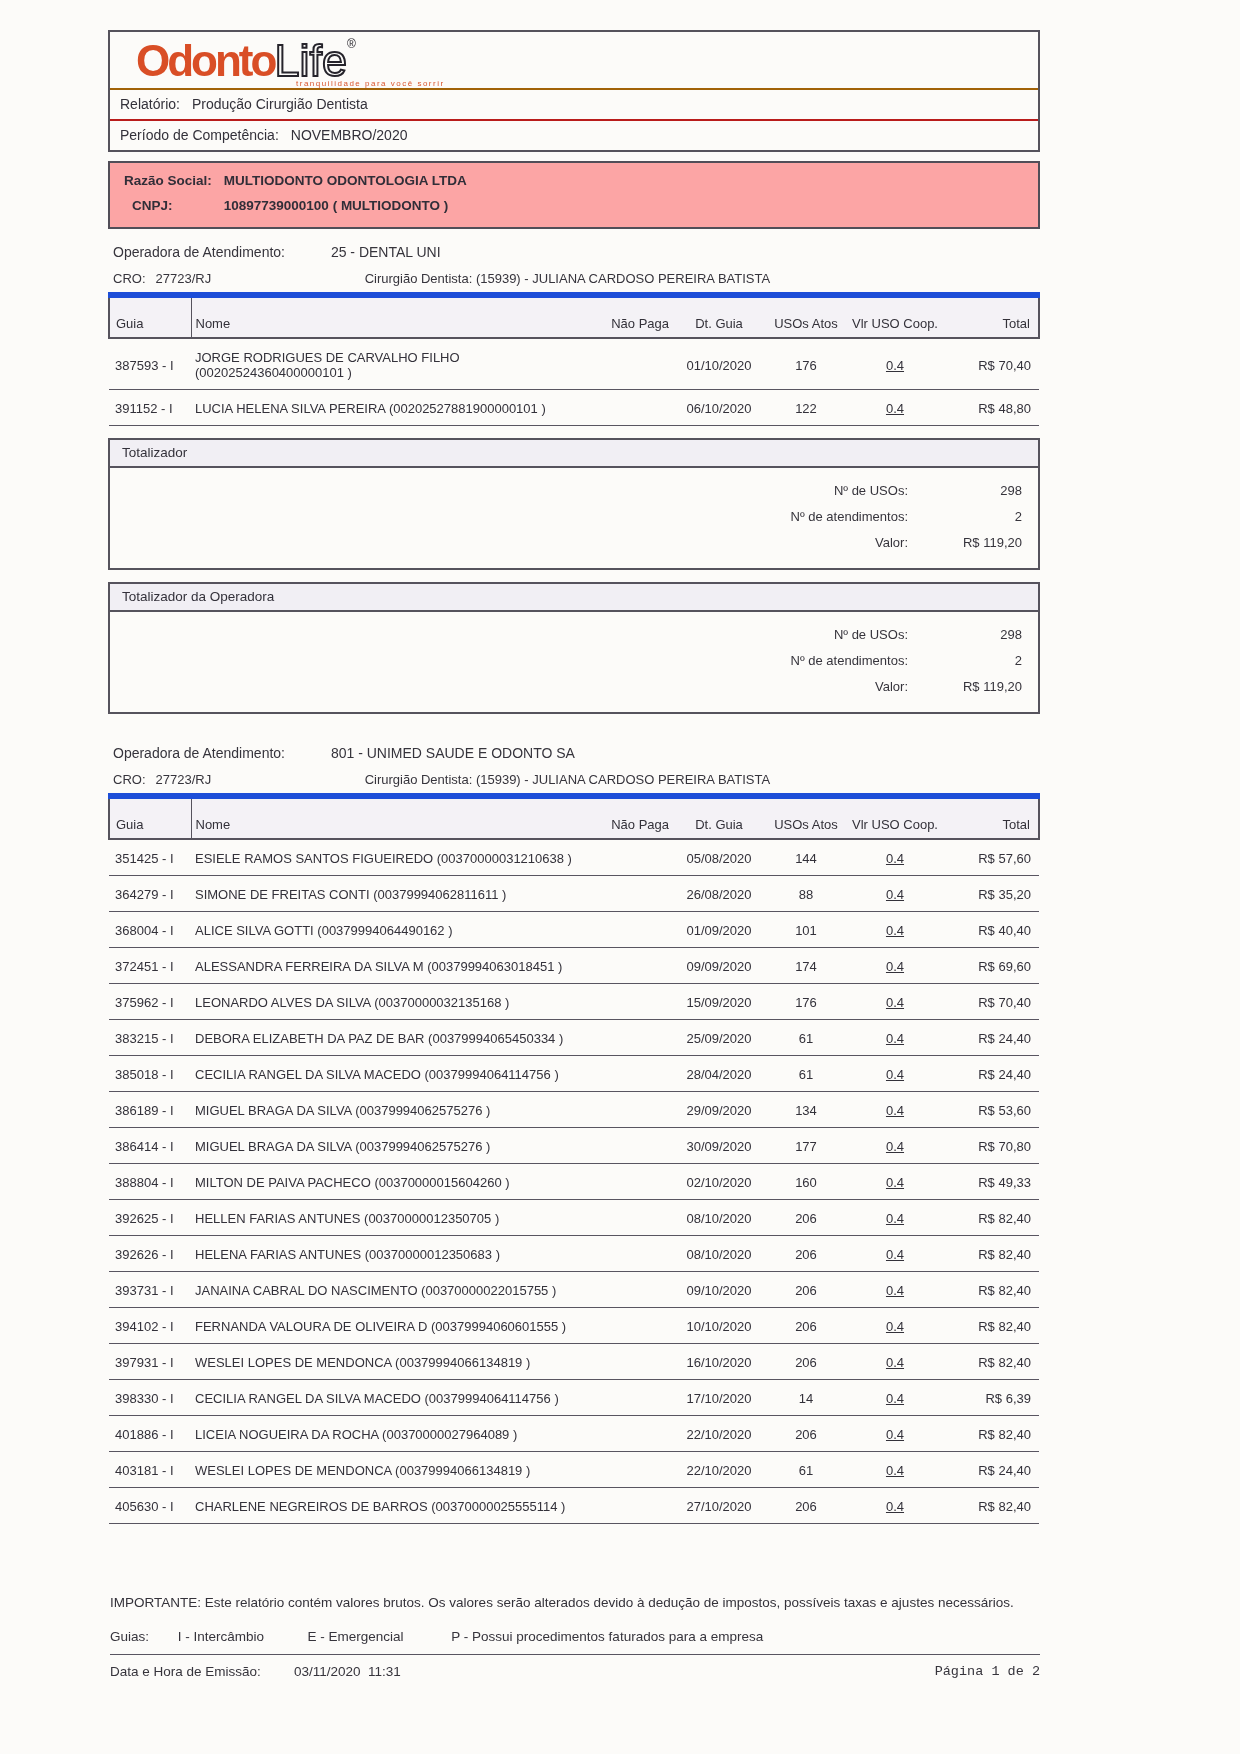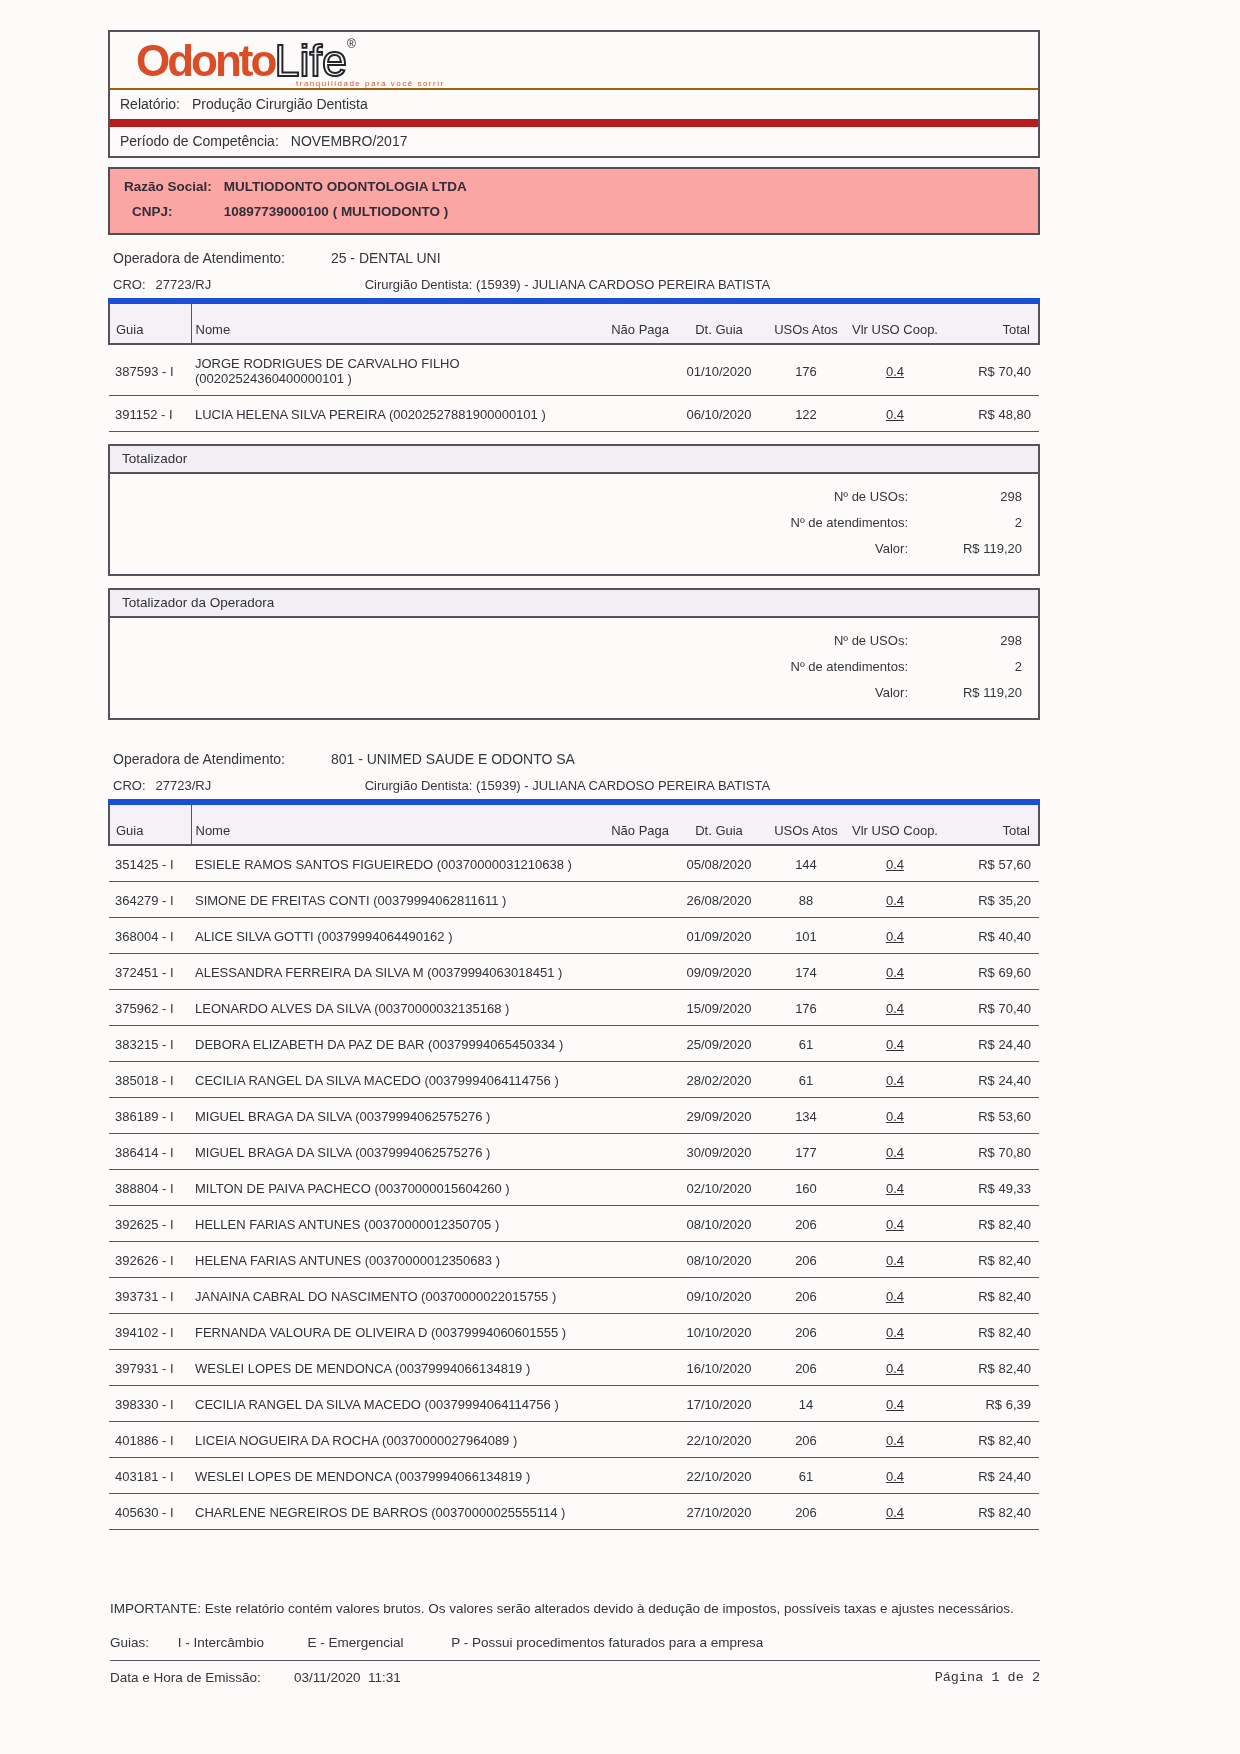--- a/index.html
+++ b/index.html
@@ -24,21 +24,21 @@
     font-size:44px; font-weight:bold; color:#d94e26;
     letter-spacing:-3px; font-family:"Liberation Sans",sans-serif;
   }
   .logo-life { font-size:45px; font-weight:500; color:#26242c; letter-spacing:0px; }
   @supports (-webkit-text-stroke: 2px black) {
     .logo-life { color:transparent; -webkit-text-stroke:2px #26242c; }
   }
   .logo-reg { font-size:12px; color:#26242c; vertical-align:top; }
   .logo-tagline { font-size:8px; color:#d9542c; letter-spacing:1.5px; margin:-4px 0 0 160px; }
   .report-row, .period-row { font-size:14px; padding:6px 10px 7px 10px; color:#33313a; }
-  .report-row { border-bottom:8px solid #b91c1c; }
+  .report-row { border-bottom:2px solid #b91c1c; }
   .hrow-label { margin-right:12px; }
 
   
   .company-band {
     margin-top:9px; background:#fca5a5; border:2px solid #514e58;
     padding:6px 0 8px 0;
   }
   .company-row { font-size:13.5px; color:#312e38; padding:4px 14px 6px 14px; font-weight:bold; }
   .company-label { display:inline-block; width:96px; font-weight:bold; }
   .company-value { font-weight:bold; }
@@ -112,21 +112,21 @@
       <div class="logo-row">
         <div class="logo-line">
           <span class="logo-odonto">Odonto</span><span class="logo-life">Life</span><span class="logo-reg">®</span>
         </div>
         <div class="logo-tagline">tranquilidade para você sorrir</div>
       </div>
       <div class="report-row">
         <span class="hrow-label">Relatório:</span><span>Produção Cirurgião Dentista</span>
       </div>
       <div class="period-row">
-        <span class="hrow-label">Período de Competência:</span><span>NOVEMBRO/2017</span>
+        <span class="hrow-label">Período de Competência:</span><span>NOVEMBRO/2020</span>
       </div>
     </div>
 
     <div class="company-band">
       <div class="company-row">
         <span class="company-label">Razão Social:</span>
         <span class="company-value">MULTIODONTO ODONTOLOGIA LTDA</span>
       </div>
       <div class="company-row">
         <span class="company-label" style="padding-left:8px;">CNPJ:</span>
@@ -317,21 +317,21 @@
     <td class="c-dt">25/09/2020</td>
     <td class="c-usos">61</td>
     <td class="c-vlr">0.4</td>
     <td class="c-total">R$ 24,40</td>
   </tr>
 
   <tr class="data-row">
     <td class="c-guia">385018 - I</td>
     <td class="c-nome">CECILIA RANGEL DA SILVA MACEDO (00379994064114756 )</td>
     <td class="c-naopaga"></td>
-    <td class="c-dt">28/02/2020</td>
+    <td class="c-dt">28/04/2020</td>
     <td class="c-usos">61</td>
     <td class="c-vlr">0.4</td>
     <td class="c-total">R$ 24,40</td>
   </tr>
 
   <tr class="data-row">
     <td class="c-guia">386189 - I</td>
     <td class="c-nome">MIGUEL BRAGA DA SILVA (00379994062575276 )</td>
     <td class="c-naopaga"></td>
     <td class="c-dt">29/09/2020</td>

